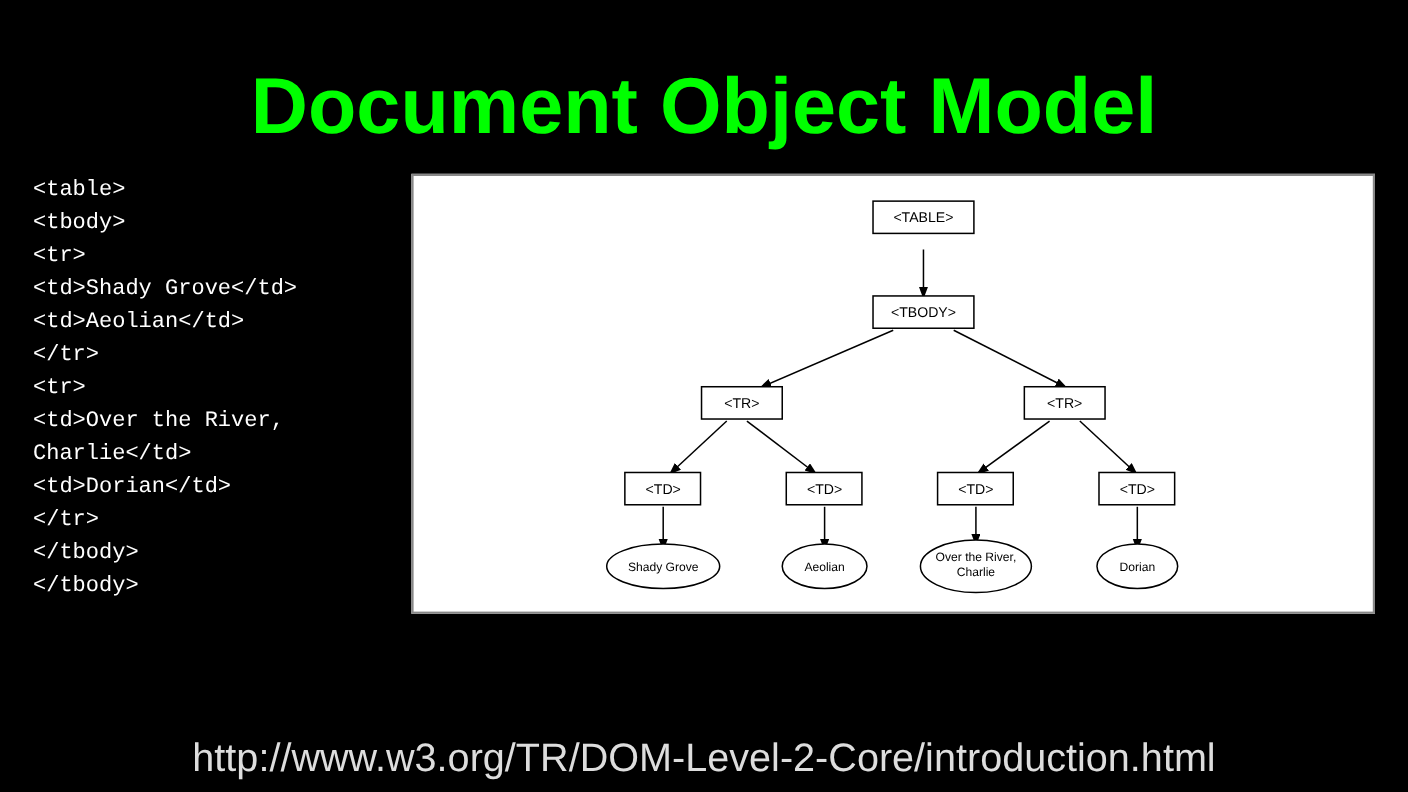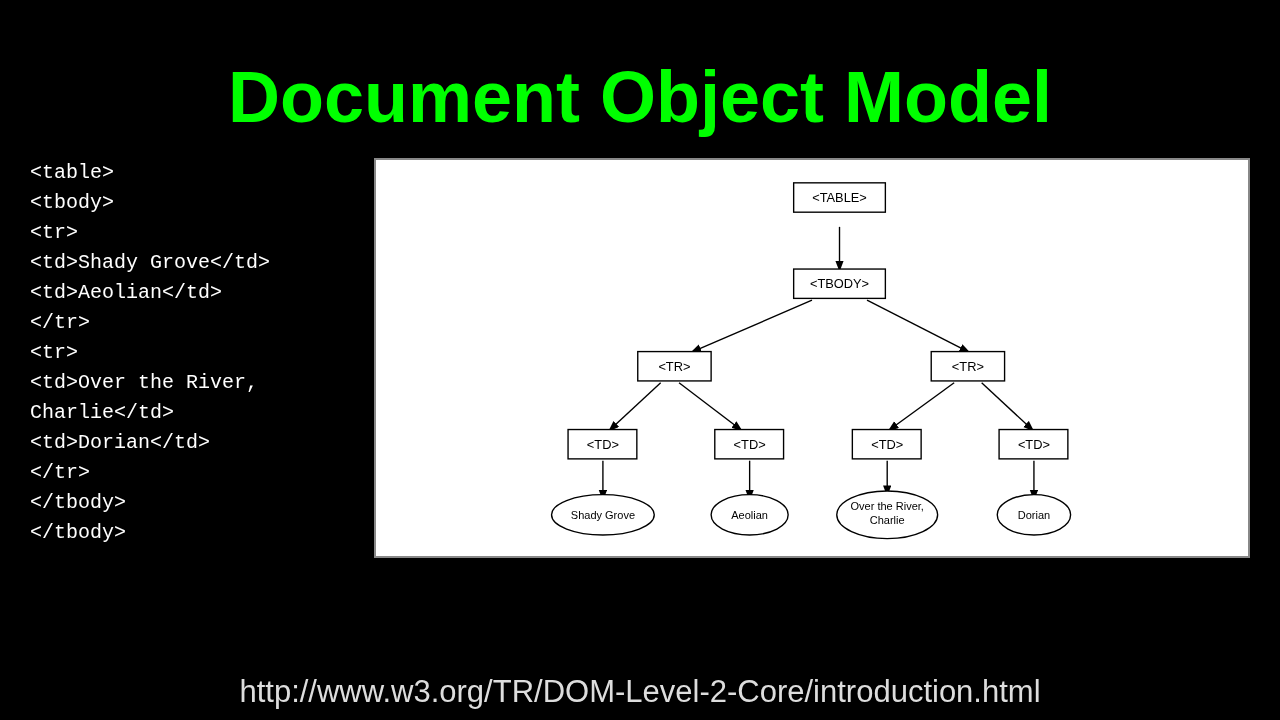--- a/index.html
+++ b/index.html
@@ -56,21 +56,21 @@
       width: 100%;
       height: 100%;
     }
 
     #footer {
       position: absolute;
       bottom: 10px;
       left: 0;
       right: 0;
       text-align: center;
-      font-size: 31px;
+      font-size: 36px;
       color: #ddd;
     }
   </style>
 </head>
 <body>
 
 <div id="title">Document Object Model</div>
 
 <div id="content-area">
   <div id="code-block">&lt;table&gt;

